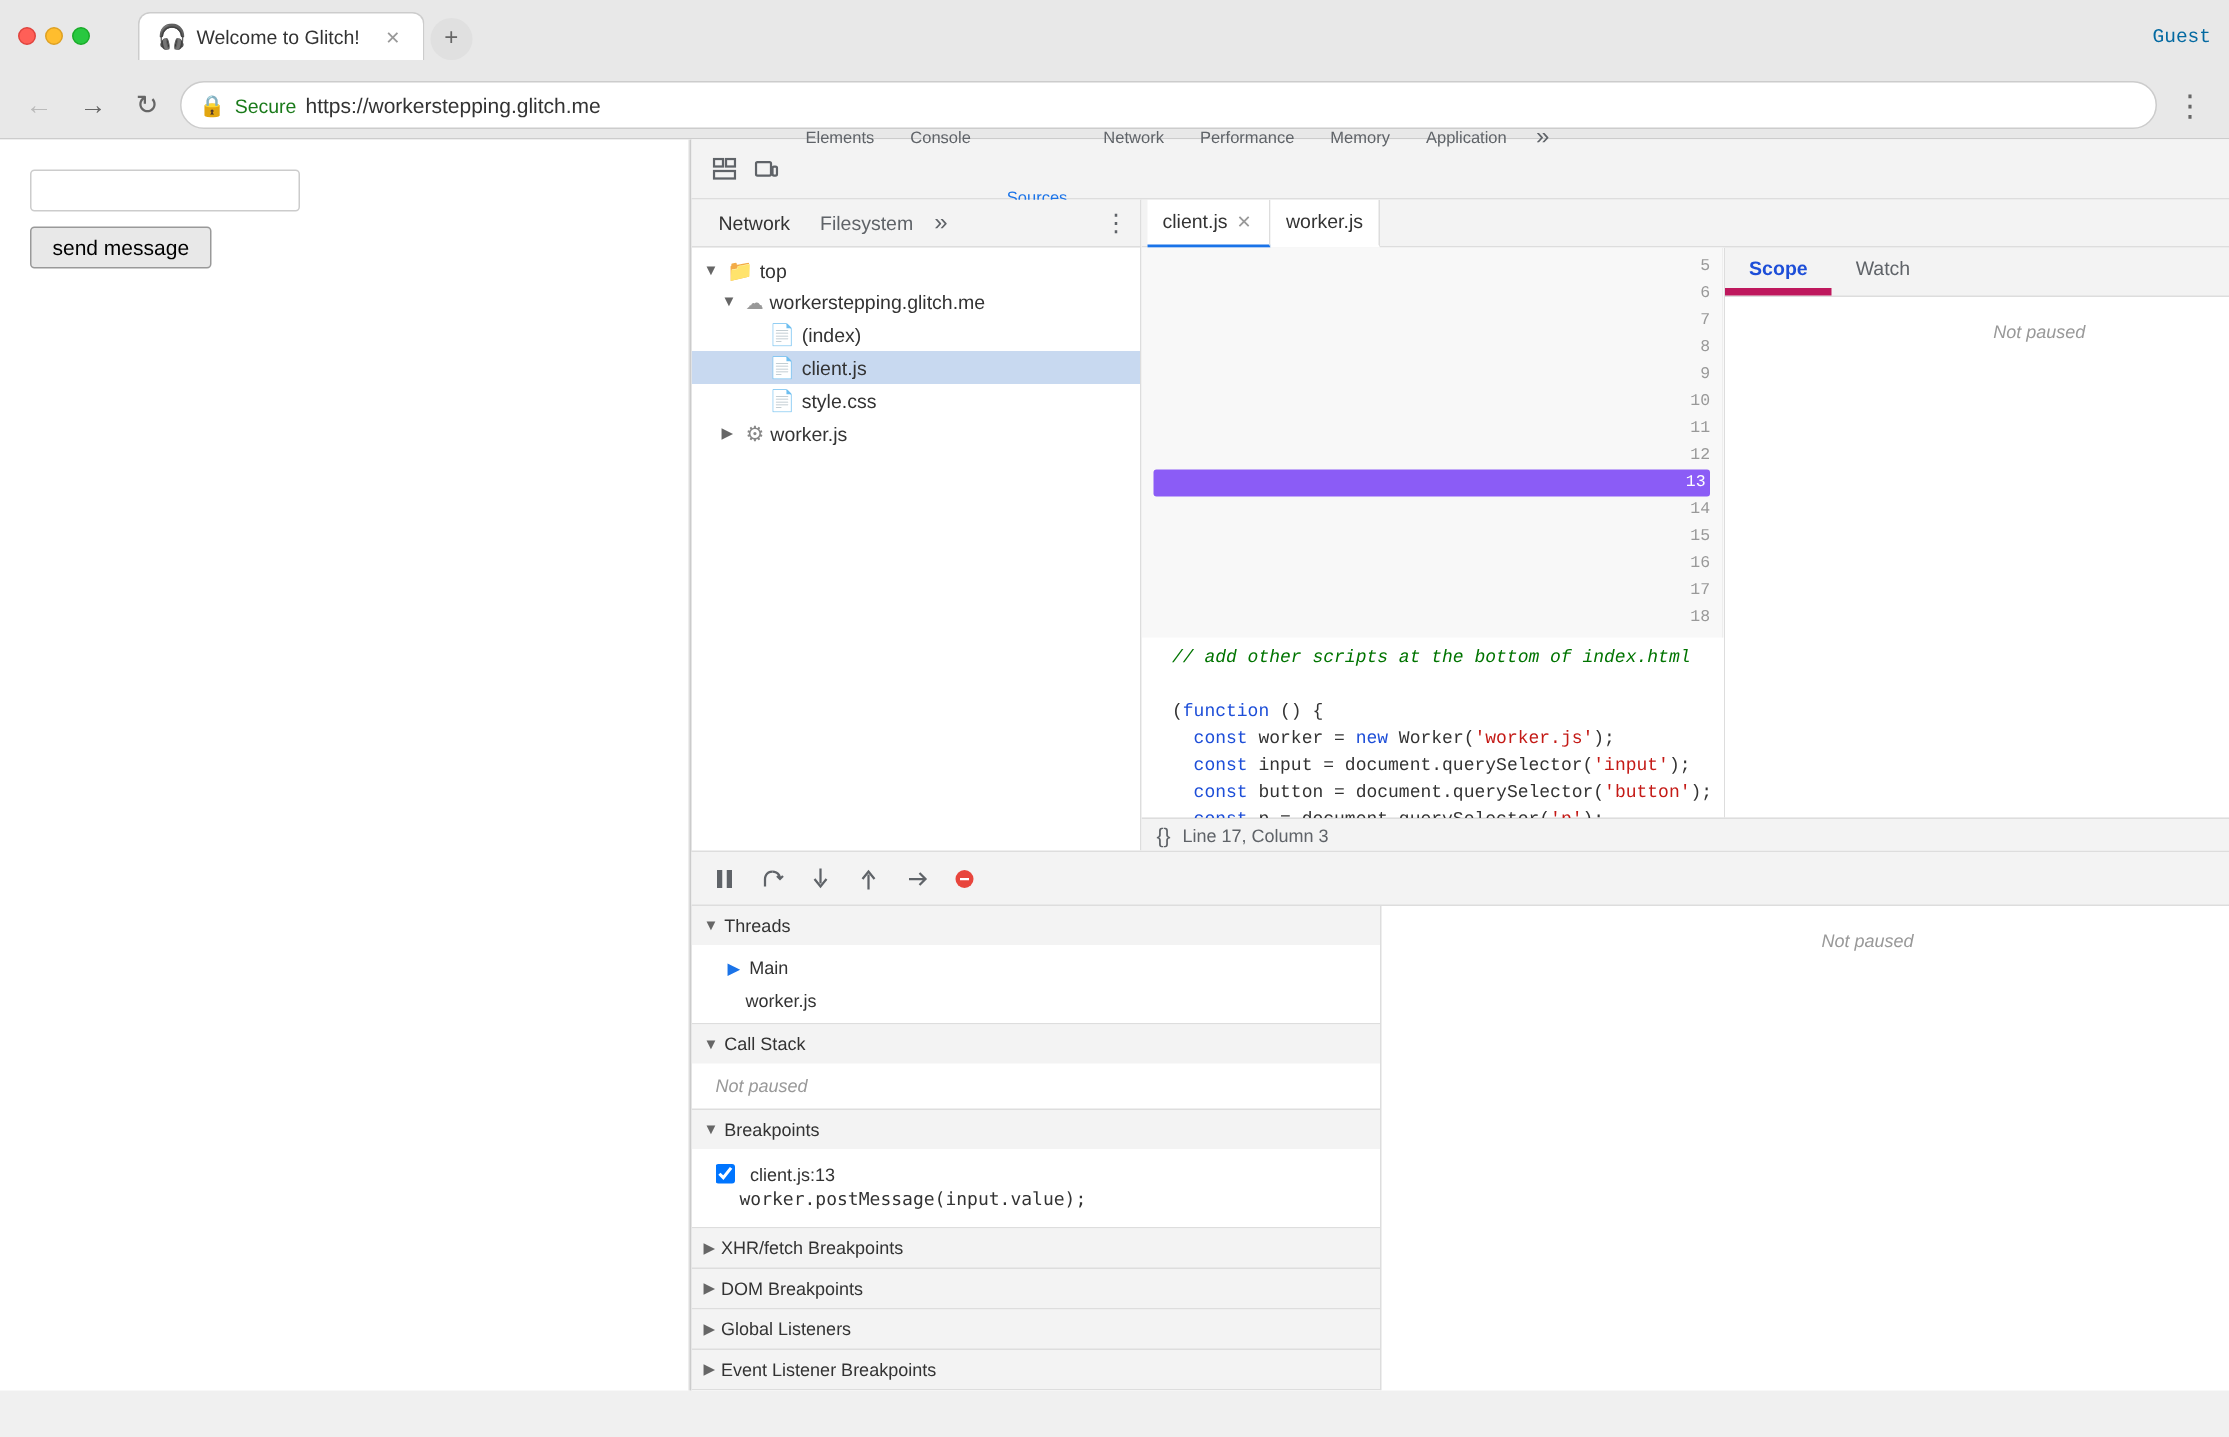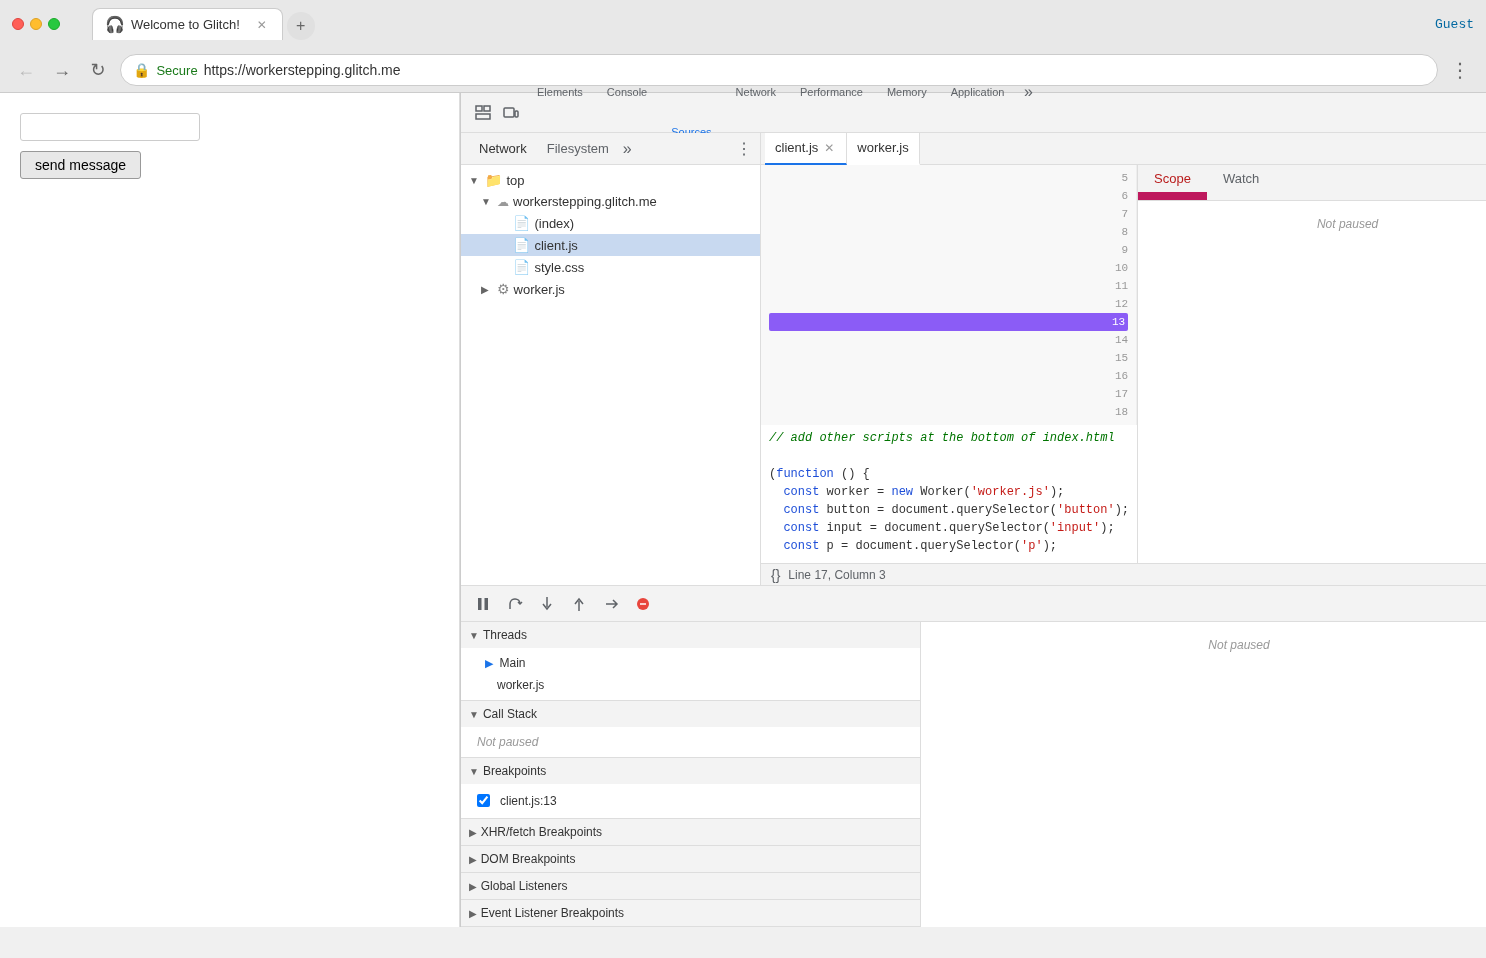--- a/index.html
+++ b/index.html
@@ -72,21 +72,21 @@
     .code-tab { display: flex; align-items: center; gap: 4px; padding: 4px 10px; font-size: 13px; color: #333; cursor: pointer; border-bottom: 2px solid transparent; background: #fff; border-right: 1px solid #ddd; height: 32px; }
     .code-tab.active { border-bottom: 2px solid #1a73e8; }
     .code-tab-close { font-size: 12px; color: #999; width: 14px; height: 14px; display: flex; align-items: center; justify-content: center; border-radius: 50%; }
 
     
     .code-editor { flex: 1; display: flex; overflow: auto; background: #fff; font-family: 'Monaco', 'Menlo', 'Courier New', monospace; font-size: 12px; }
     .line-numbers { background: #f8f8f8; border-right: 1px solid #eee; padding: 4px 8px; text-align: right; color: #999; line-height: 18px; user-select: none; min-width: 36px; }
     .line-numbers div { line-height: 18px; font-size: 11px; }
     .line-numbers .highlighted-line { background: #8b5cf6; color: #fff; border-radius: 2px; padding: 0 3px; }
     .code-content { flex: 1; padding: 4px 8px; line-height: 18px; overflow: auto; }
-    .code-line { white-space: pre; line-height: 18px; font-size: 12px; }
+    .code-line { white-space: pre; line-height: 18px; font-size: 12px; margin-left: 12px; }
     
     .kw { color: #1d4ed8; } 
     .str { color: #c41a16; } 
     .cmt { color: #007400; font-style: italic; }
     .plain { color: #333; }
 
     
     .code-statusbar { height: 22px; background: #f3f3f3; border-top: 1px solid #ddd; display: flex; align-items: center; padding: 0 10px; font-size: 12px; color: #5f6368; }
     .statusbar-curly { margin-right: 8px; font-size: 14px; color: #5f6368; cursor: pointer; }
 
@@ -108,21 +108,21 @@
     .panel-header-arrow { font-size: 10px; color: #666; }
     .panel-content { padding: 4px 0; }
     .panel-item { padding: 4px 24px; font-size: 12px; color: #333; cursor: pointer; display: flex; align-items: center; gap: 6px; }
     .panel-arrow { font-size: 11px; color: #1a73e8; }
     .panel-item-indent { padding-left: 36px; }
     .not-paused { padding: 8px 16px; font-size: 12px; color: #999; font-style: italic; }
 
     
     .scope-tabs { display: flex; border-bottom: 1px solid #ddd; background: #f3f3f3; }
     .scope-tab { padding: 6px 16px; font-size: 13px; color: #5f6368; cursor: pointer; border-bottom: 2px solid transparent; }
-    .scope-tab.active { color: #b91c1c; border-bottom: 8px solid #be185d; font-weight: 400; }
+    .scope-tab.active { color: #1d4ed8; border-bottom: 5px solid #be185d; font-weight: 700; }
     .scope-content { padding: 8px; font-size: 12px; color: #999; font-style: italic; text-align: center; margin-top: 8px; }
 
     
     .bp-item { padding: 6px 16px; }
     .bp-checkbox { margin-right: 6px; }
     .bp-label { font-size: 12px; color: #333; font-weight: 500; }
     .bp-code { font-family: monospace; font-size: 12px; color: #333; padding: 2px 16px; }
 
     
     .collapsed-section { padding: 6px 8px; font-size: 12px; color: #333; background: #f3f3f3; border-bottom: 1px solid #ddd; cursor: pointer; display: flex; align-items: center; gap: 4px; }
@@ -280,22 +280,22 @@
               <div>15</div>
               <div>16</div>
               <div>17</div>
               <div>18</div>
             </div>
             <div class="code-content">
               <div class="code-line"><span class="cmt">// add other scripts at the bottom of index.html</span></div>
               <div class="code-line">&nbsp;</div>
               <div class="code-line"><span class="plain">(</span><span class="kw">function</span><span class="plain"> () {</span></div>
               <div class="code-line"><span class="plain">  </span><span class="kw">const</span><span class="plain"> worker = </span><span class="kw">new</span><span class="plain"> Worker(</span><span class="str">'worker.js'</span><span class="plain">);</span></div>
+              <div class="code-line"><span class="plain">  </span><span class="kw">const</span><span class="plain"> input = document.querySelector(</span><span class="str">'input'</span><span class="plain">);</span></div>
               <div class="code-line"><span class="plain">  </span><span class="kw">const</span><span class="plain"> button = document.querySelector(</span><span class="str">'button'</span><span class="plain">);</span></div>
-              <div class="code-line"><span class="plain">  </span><span class="kw">const</span><span class="plain"> input = document.querySelector(</span><span class="str">'input'</span><span class="plain">);</span></div>
               <div class="code-line"><span class="plain">  </span><span class="kw">const</span><span class="plain"> p = document.querySelector(</span><span class="str">'p'</span><span class="plain">);</span></div>
 
             </div>
           </div>
 
           <div class="right-panel">
             <div class="scope-tabs">
               <div class="scope-tab active">Scope</div>
               <div class="scope-tab">Watch</div>
             </div>
@@ -390,20 +390,21 @@
             <div class="panel-header">
               <span class="panel-header-arrow">▼</span>
               <span>Breakpoints</span>
             </div>
             <div class="panel-content">
               <div class="bp-item">
                 <label style="display:flex; align-items:flex-start; gap:4px; cursor:pointer;">
                   <input type="checkbox" class="bp-checkbox" checked="" style="">
                   <span class="bp-label">client.js:13</span>
                 </label>
+                <div class="bp-code">worker.postMessage(input.value);</div>
               </div>
             </div>
           </div>
 
           <div class="collapsed-section">
             <span class="collapsed-arrow">▶</span>
             <span>XHR/fetch Breakpoints</span>
           </div>
 
           <div class="collapsed-section">

